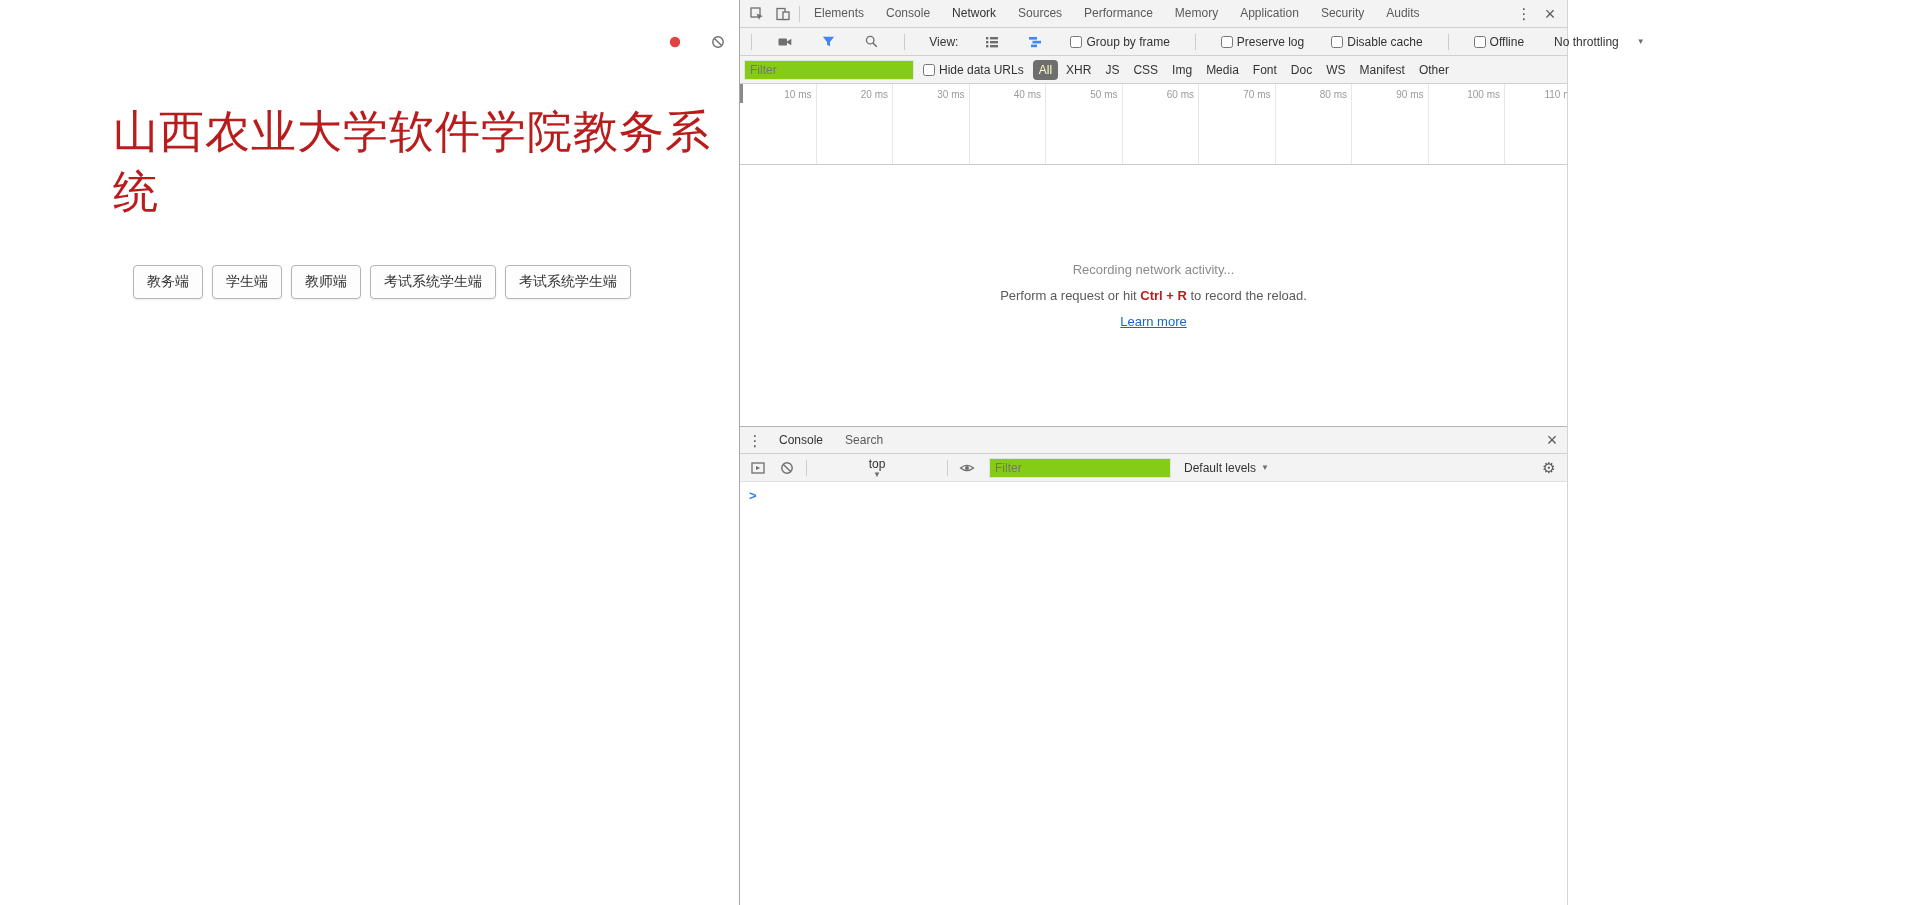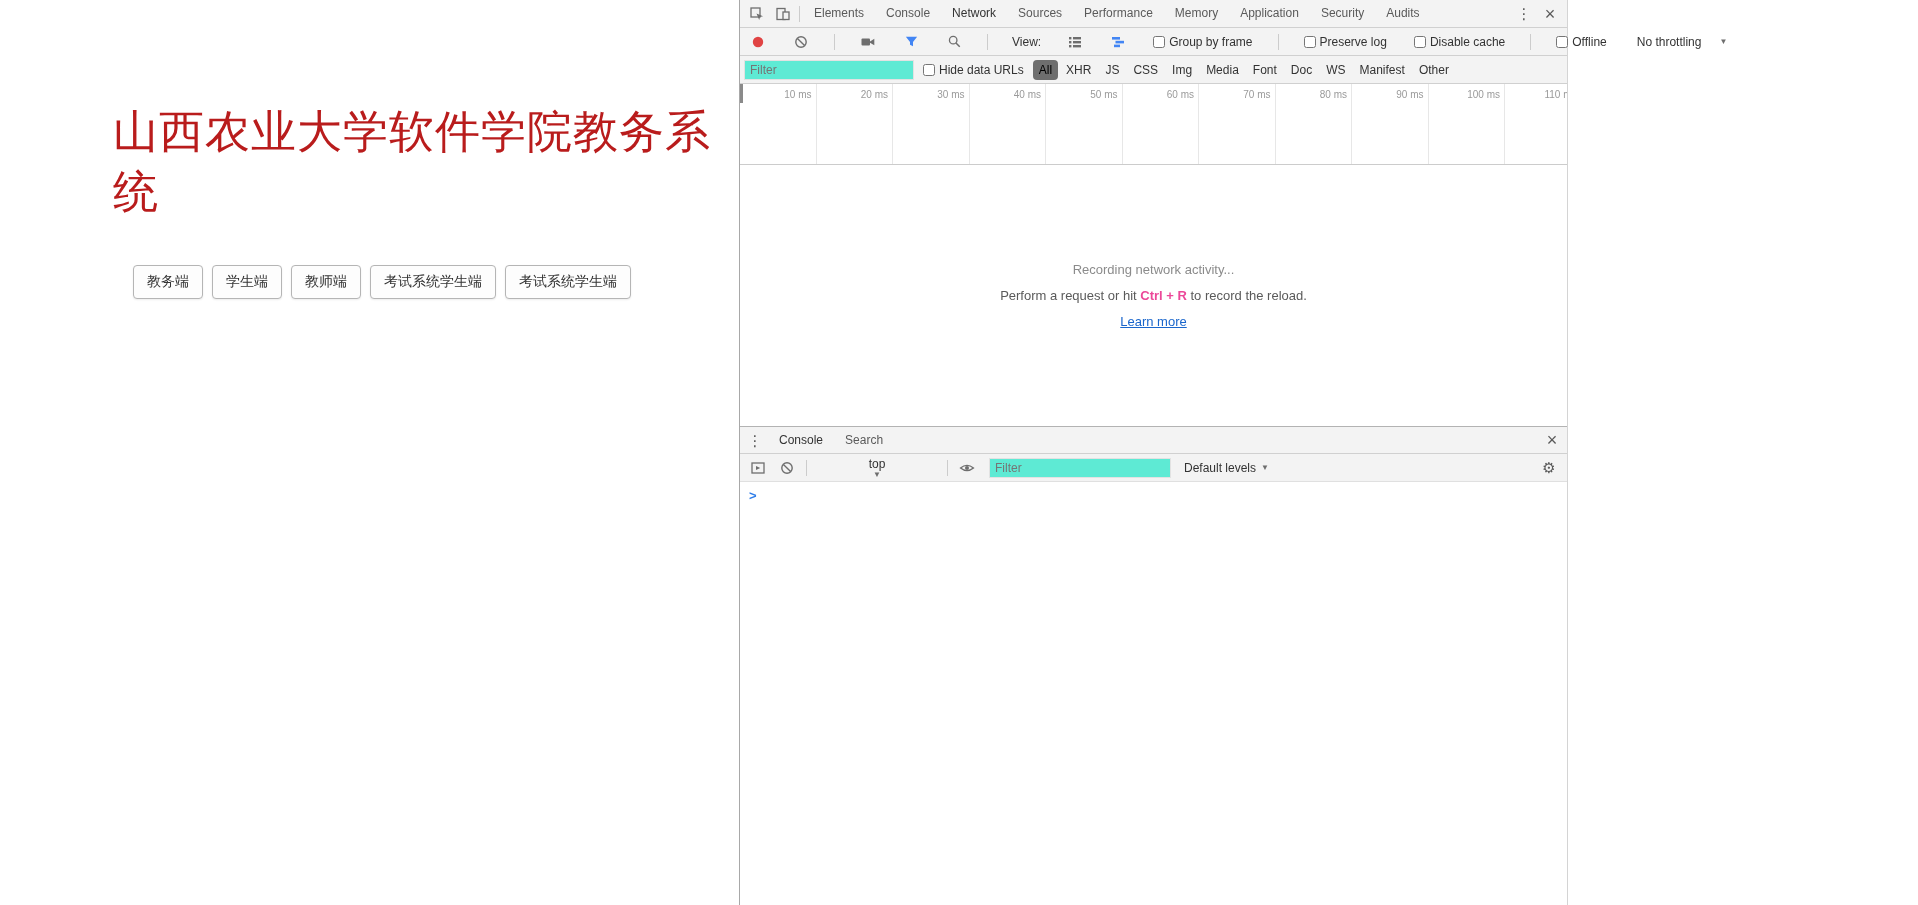--- a/index.html
+++ b/index.html
@@ -20,43 +20,43 @@
   .bar { background:#f3f3f3; border-bottom:1px solid #d0d0d0; display:flex; align-items:center; flex:none; }
   .dt-topbar { height:28px; padding:0 4px; }
   .icon-btn { width:26px; height:26px; display:flex; align-items:center; justify-content:center; flex:none; cursor:pointer; }
   .glyph { color:#5a5a5a; font-size:15px; line-height:1; }
   .glyph.small { font-size:8px; color:#6e6e6e; }
   .sep { width:1px; height:16px; background:#ccc; margin:0 3px; flex:none; }
   .dt-tab { padding:9px 11px; line-height:27px; color:#5a5a5a; cursor:pointer; white-space:nowrap; }
   .dt-tab.active { color:#333; box-shadow:inset 0 -2px 0 #1a73e8; }
   .spacer { flex:1; }
 
-  .dt-nettoolbar { height:28px; padding:0 5px; gap:17px; }
+  .dt-nettoolbar { height:28px; padding:0 5px; gap:17px;justify-content:center; }
   .chk-group { display:flex; align-items:center; gap:4px; margin:0 5px; white-space:nowrap; }
   .chk-group input { width:12px; height:12px; margin:0; }
   .throttle { display:flex; align-items:center; gap:18px; margin-left:8px; cursor:pointer; white-space:nowrap; }
 
   .dt-filterrow { height:28px; padding:0 4px; gap:4px; }
-  .text-input { height:20px; border:1px solid #e2e2e2; background:#5eead4; font-family:inherit; font-size:12px;
+  .text-input { height:20px; border:1px solid #e2e2e2; background:#84cc16; font-family:inherit; font-size:12px;
     padding:0 5px; outline:none; color:#333; }
   .net-filter-input { width:170px; }
   .type-pill { padding:3px 6px; border-radius:4px; color:#333; cursor:pointer; white-space:nowrap; }
-  .type-pill.active { background:#6e6e6e; color:#000000; }
+  .type-pill.active { background:#6e6e6e; color:#fef9c3; }
 
   .dt-timeline { flex:none; height:81px; border-bottom:1px solid #ccc; background:#fff; display:flex;
     overflow:hidden; position:relative; }
   .tl-cell { flex:none; width:76.5px; height:100%; border-right:1px solid #e7e7e7; font-size:10px; color:#9a9a9a;
     text-align:right; padding:5px 4px 0 0; white-space:nowrap; }
   .tl-marker { position:absolute; left:0; top:0; width:3px; height:19px; background:#8a8a8a; }
 
   .dt-empty { flex:1; background:#fff; display:flex; flex-direction:column; align-items:center;
     justify-content:center; gap:11px; font-size:13px; }
   .empty-line1 { color:#8b8b8b; }
   .empty-line2 { color:#5a5a5a; }
-  .empty-line2 b { color:#ec4899; }
+  .empty-line2 b { color:#b91c1c; }
   .learn-more { color:#1a66cc; text-decoration:underline; cursor:pointer; }
 
   .dt-drawer { flex:none; height:479px; display:flex; flex-direction:column; border-top:1px solid #b3b3b3; }
   .drawer-header { height:27px; padding:0 2px; }
   .drawer-toolbar { height:28px; padding:0 5px; gap:3px; border-bottom:1px solid #e0e0e0; }
   .context-select { display:flex; align-items:center; justify-content:space-between; width:128px; padding:0 6px;
     color:#333; cursor:pointer;flex-direction:column; }
   .levels-select { display:flex; align-items:center; gap:5px; margin-left:10px; color:#333; cursor:pointer; white-space:nowrap; }
   .console-filter-input { width:182px; margin-left:6px; }
   .console-body { flex:1; background:#fff; }

